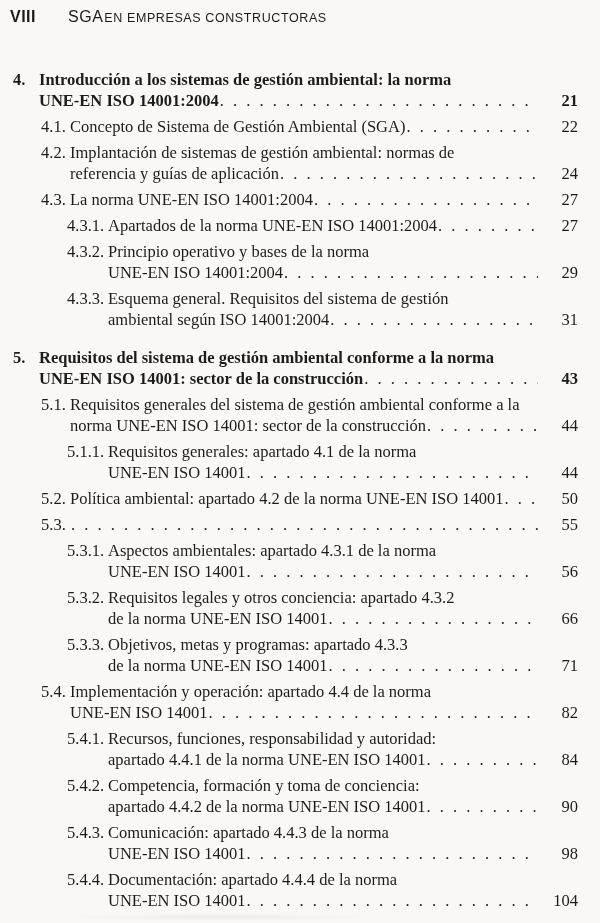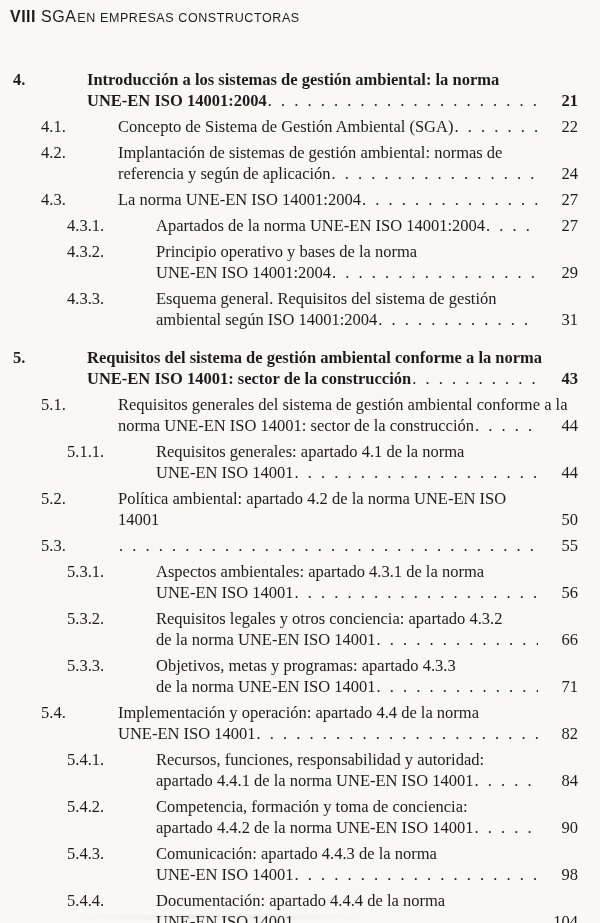--- a/index.html
+++ b/index.html
@@ -30,21 +30,21 @@
     padding-left: 10px;
     height: 20px;
   }
   .folio {
     font-weight: bold;
     font-size: 16px;
     letter-spacing: 0.5px;
   }
   .title-lead {
     font-size: 16px;
-    margin-left: 5px;
+    margin-left: 32px;
     letter-spacing: 0.5px;
   }
   .title-rest {
     font-size: 12.5px;
     margin-left: 1px;
     letter-spacing: 0.6px;
   }
   
   .toc {
     margin-top: 41px;
@@ -57,21 +57,21 @@
   }
   .entry.bold { font-weight: bold; }
   .entry.chapter-gap { margin-top: 17px; }
   .entry .num { position: absolute; top: 0; }
   .entry.level-1 { padding-left: 39px; }
   .entry.level-1 .num { left: 13px; }
   .entry.level-2 { padding-left: 70px; }
   .entry.level-2 .num { left: 41px; }
   .entry.level-3 { padding-left: 108px; }
   .entry.level-3 .num { left: 67px; }
-  .line { display: flex; align-items: flex-end; margin-left: 48px; }
+  .line { display: flex; align-items: center; }
   .leader {
     flex: 1;
     overflow: hidden;
     white-space: nowrap;
     margin: 0 4px 0 1px;
     font-weight: normal;
   }
   .leader::after {
     content: ". . . . . . . . . . . . . . . . . . . . . . . . . . . . . . . . . . . . . . . . . . . . . . . . . . . . . . . . . . . . . . . . . . . .";
     letter-spacing: 2.5px;
@@ -121,21 +121,21 @@
           <span class="leader"></span>
           <span class="pagenum">22</span>
         </div>
       </div>
       <div class="entry level-2">
         <span class="num">4.2.</span>
         <div class="line">
           <span class="line-text">Implantación de sistemas de gestión ambiental: normas de</span>
         </div>
         <div class="line">
-          <span class="line-text">referencia y según de aplicación</span>
+          <span class="line-text">referencia y guías de aplicación</span>
           <span class="leader"></span>
           <span class="pagenum">24</span>
         </div>
       </div>
       <div class="entry level-2">
         <span class="num">4.3.</span>
         <div class="line">
           <span class="line-text">La norma UNE-EN ISO 14001:2004</span>
           <span class="leader"></span>
           <span class="pagenum">27</span>

